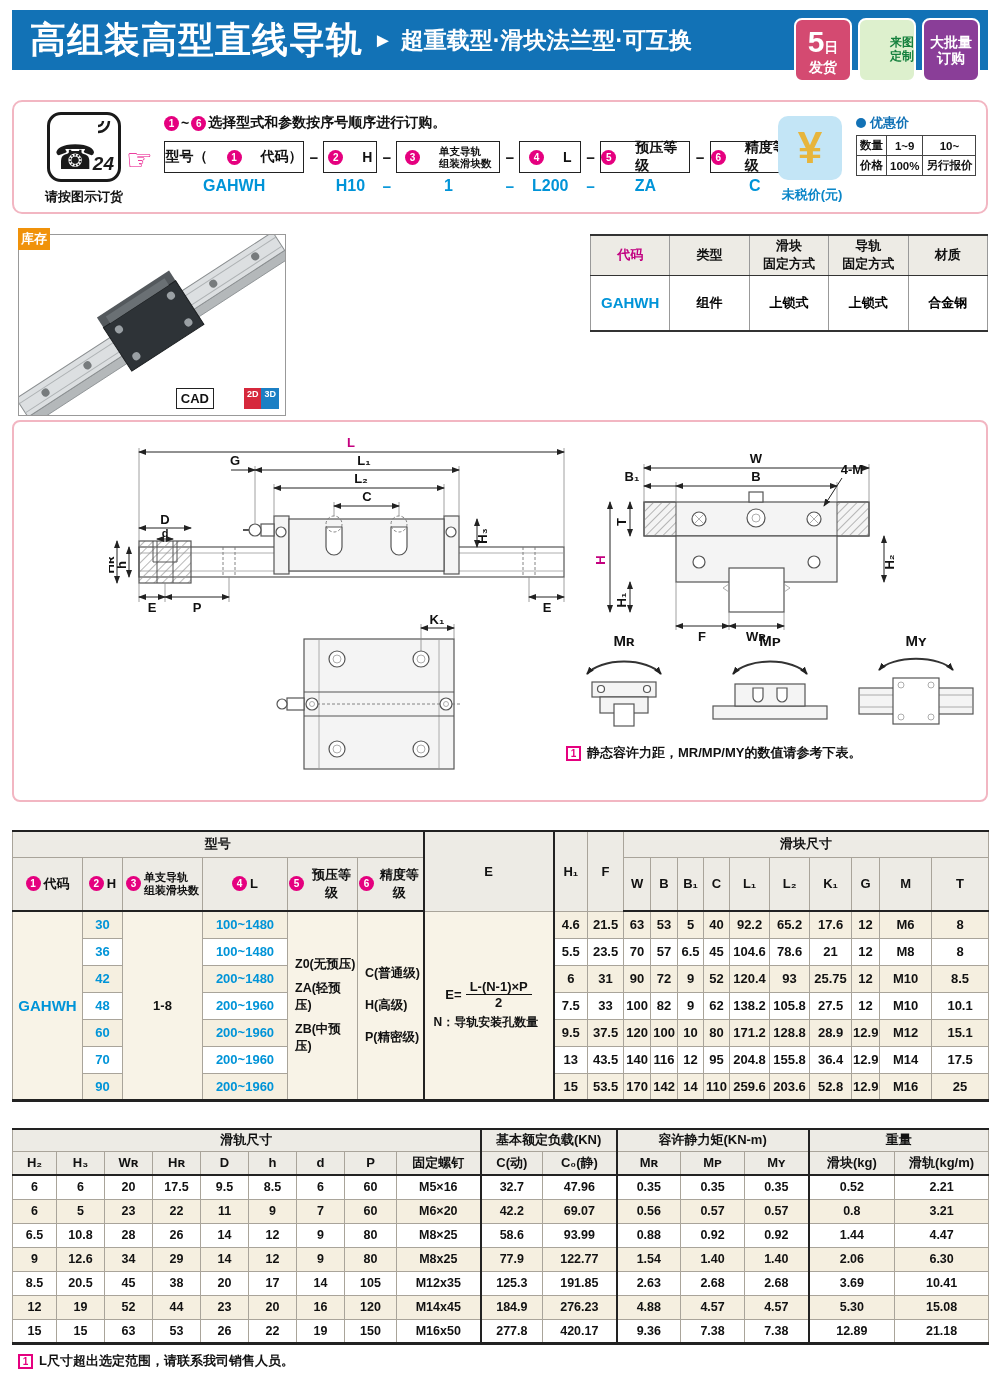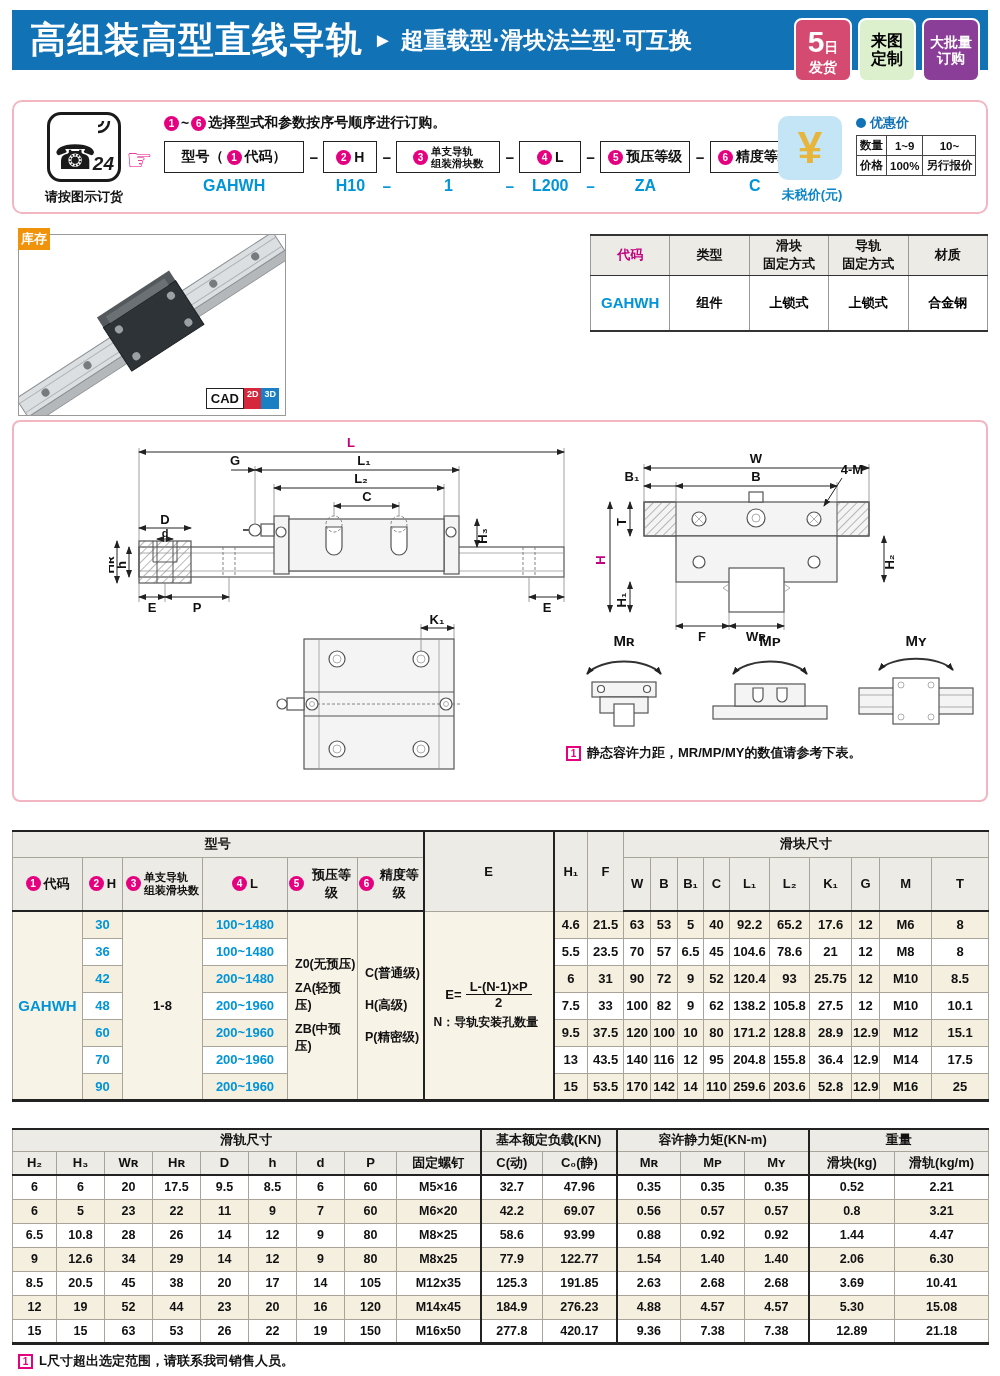--- a/index.html
+++ b/index.html
@@ -11,57 +11,57 @@
   .banner-title { display:flex; align-items:center; padding-left:18px; color:#fff; white-space:nowrap; }
   .t1 { font-size:36px; font-weight:bold; letter-spacing:1px; }
   .tarrow { font-size:20px; margin:0 8px 0 10px; }
   .t2 { font-size:23px; font-weight:bold; }
   .badges { position:absolute; right:8px; top:8px; display:flex; gap:6px; }
   .bd { width:58px; height:64px; border-radius:8px; border:2px solid #fff; display:flex; flex-direction:column; align-items:center; justify-content:center; font-weight:bold; line-height:1.15; }
   .bd-pink { background:#d44a71; color:#fff; }
   .bd-big { font-size:30px; }
   .bd-l1 { display:flex; align-items:baseline; font-size:14px; }
   .bd-l2 { font-size:14px; }
-  .bd-green { background:#ddf0cd; color:#000000; font-size:16px; }
+  .bd-green { background:#ddf0cd; color:#15803d; font-size:12px;align-items:flex-end; }
   .bd-purple { background:#8a3e98; color:#fff; font-size:14px; }
 
   
   .order-box { position:absolute; left:12px; top:100px; width:976px; height:114px; border:2px solid #f2b6c2; border-radius:10px; background:#fff; }
   .phone-wrap { position:absolute; left:24px; top:10px; width:92px; text-align:center; }
   .phone-rect { position:relative; width:74px; height:70px; border:3px solid #1a1a1a; border-radius:14px; margin:0 auto; }
   .phone-glyph { position:absolute; left:4px; bottom:2px; font-size:34px; color:#1a1a1a; }
   .phone-24 { position:absolute; right:4px; bottom:4px; font-size:19px; font-weight:bold; font-style:italic; color:#1a1a1a; }
   .phone-arcs { position:absolute; right:3px; top:3px; }
   .phone-label { margin-top:6px; font-size:13px; font-weight:bold; color:#111; white-space:nowrap; }
   .finger { position:absolute; left:112px; top:40px; font-size:30px; color:#e5007f; }
   .order-main { position:absolute; left:150px; top:12px; width:636px; }
   .order-instr { font-size:14px; font-weight:bold; color:#111; display:flex; align-items:center; gap:2px; }
   .numc { display:inline-flex; width:15px; height:15px; border-radius:50%; background:#e5007f; color:#fff; font-size:10px; font-weight:bold; align-items:center; justify-content:center; flex:0 0 auto; }
   .og-row { display:flex; align-items:center; margin-top:9px; }
-  .og-box { height:32px; border:1.5px solid #222; display:flex; align-items:center; justify-content:center; gap:3px; font-size:14px; font-weight:bold; color:#111; }
+  .og-box { height:32px; border:1.5px solid #222; display:flex; align-items:center; justify-content:center; gap:19px; font-size:14px; font-weight:bold; color:#111; }
   .og-dash { width:20px; text-align:center; font-size:15px; font-weight:bold; color:#111; }
   .og-two { display:flex; flex-direction:column; font-size:10.5px; line-height:1.15; text-align:left; }
   .og-vals { margin-top:4px; }
   .og-val { text-align:center; font-size:16px; font-weight:bold; color:#0094d8; }
   .og-vdash { color:#0094d8; }
   .price-wrap { position:absolute; right:12px; top:12px; width:196px; height:90px; }
   .yen-box { position:absolute; left:0; top:2px; width:64px; height:64px; background:#c3e5f6; border-radius:10px; display:flex; align-items:center; justify-content:center; }
   .yen { font-size:44px; font-weight:bold; color:#e7b53c; }
   .untaxed { position:absolute; left:-8px; top:72px; width:84px; text-align:center; font-size:13px; font-weight:bold; color:#0b86c8; white-space:nowrap; }
   .discount { position:absolute; left:78px; top:0; width:118px; }
   .d-title { font-size:13px; font-weight:bold; color:#1272b6; display:flex; align-items:center; gap:4px; }
   .bluedot { width:10px; height:10px; border-radius:50%; background:#1272b6; display:inline-block; }
   .price-table { border-collapse:collapse; margin-top:3px; }
   .price-table td { border:1px solid #444; font-size:11.5px; font-weight:bold; color:#111; text-align:center; padding:2px 3px; white-space:nowrap; }
 
   
   .stock-row { position:absolute; left:12px; top:228px; width:976px; height:192px; }
   .stock-badge { position:absolute; left:6px; top:0; z-index:2; background:#f0920a; color:#fff; font-size:13px; font-weight:bold; padding:2px 3px; }
   .img-box { position:absolute; left:6px; top:6px; width:268px; height:182px; border:1px solid #999; background:#fff; }
-  .cadbox { position:absolute; right:6px; bottom:6px; display:flex; align-items:stretch; }
+  .cadbox { position:absolute; right:6px; bottom:6px; display:flex; align-items:stretch;gap:30px; }
   .cadtxt { border:1.5px solid #222; background:#fff; color:#111; font-size:13px; font-weight:bold; padding:2px 4px; display:flex; align-items:center; }
   .cadstack { display:flex; flex-direction:row; }
   .cad2d { background:#d6283c; color:#fff; font-size:9px; font-weight:bold; padding:0 3px; line-height:12px; }
   .cad3d { background:#1b7fc4; color:#fff; font-size:9px; font-weight:bold; padding:0 3px; line-height:12px; }
   .stock-table { position:absolute; left:578px; top:6px; border-collapse:collapse; table-layout:fixed; width:398px; }
   .stock-table th { background:#edebe5; font-size:13px; font-weight:bold; color:#111; border:1px solid #999; border-top:2px solid #333; border-bottom:1.5px solid #333; height:40px; white-space:pre-line; }
   .stock-table td { font-size:13px; font-weight:bold; color:#000000; text-align:center; border:1px solid #999; border-bottom:2px solid #333; height:56px; background:#fff; }
   .mag { color:#c10080 !important; }
   .blue { color:#0094d8 !important; }
   .big { font-size:15px !important; }

